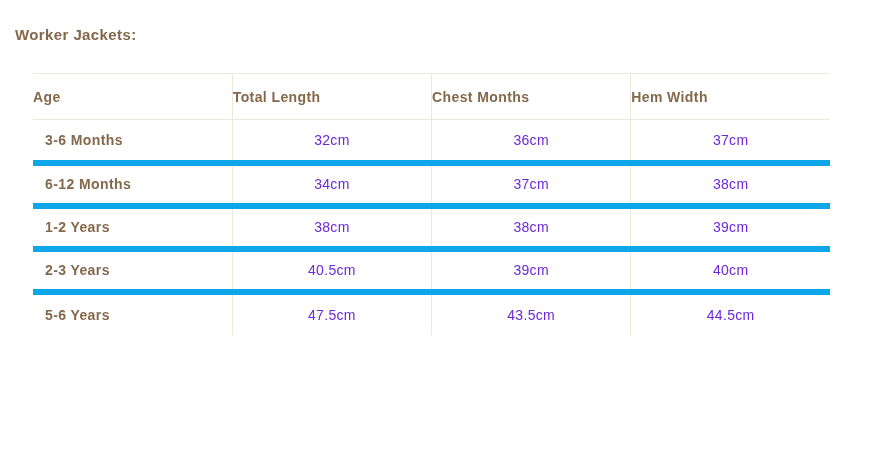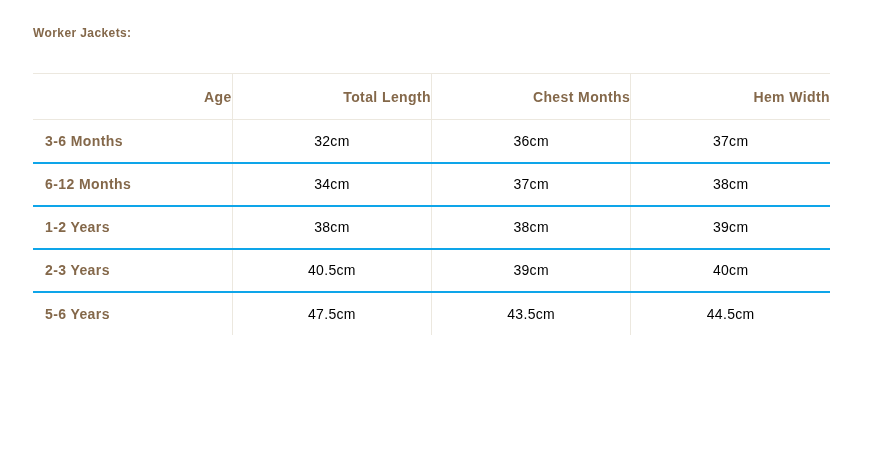--- a/index.html
+++ b/index.html
@@ -5,57 +5,57 @@
   * { margin: 0; padding: 0; box-sizing: border-box; }
   html, body {
     width: 880px; height: 453px;
     background: #FFFFFF;
     font-family: "Liberation Sans", "DejaVu Sans", sans-serif;
     overflow: hidden;
     position: relative;
   }
   .page-title {
     position: absolute;
-    left: 33px; top: 26px;
-    font-size: 12px;
+    left: 15px; top: 26px;
+    font-size: 15px;
     font-weight: bold;
     letter-spacing: 0.4px;
     color: #84684A;
   }
   table.size-chart {
     position: absolute;
     left: 33px; top: 73px;
     width: 797px;
     border-collapse: collapse;
     table-layout: fixed;
   }
   table.size-chart col { width: 25%; }
   table.size-chart th {
     height: 46px;
     font-size: 14px;
     font-weight: bold;
     letter-spacing: 0.4px;
     color: #84684A;
-    text-align: right;
+    text-align: left;
     vertical-align: middle;
     border-top: 1px solid #ECE8DF;
     border-bottom: 1px solid #ECE8DF;
     background: #FFFFFF;
   }
   table.size-chart td {
     height: 43px;
     font-size: 14px;
     letter-spacing: 0.3px;
-    color: #000000;
+    color: #6d28d9;
     text-align: center;
     vertical-align: middle;
     background: #FFFFFF;
   }
   table.size-chart tbody tr:not(:last-child) td {
-    border-bottom: 2px solid #0ea5e9;
+    border-bottom: 6px solid #0ea5e9;
   }
   table.size-chart th + th,
   table.size-chart td + td {
     border-left: 1px solid #ECE8DF;
   }
   table.size-chart td.age-cell {
     text-align: left;
     padding-left: 12px;
     font-weight: bold;
     letter-spacing: 0.4px;

